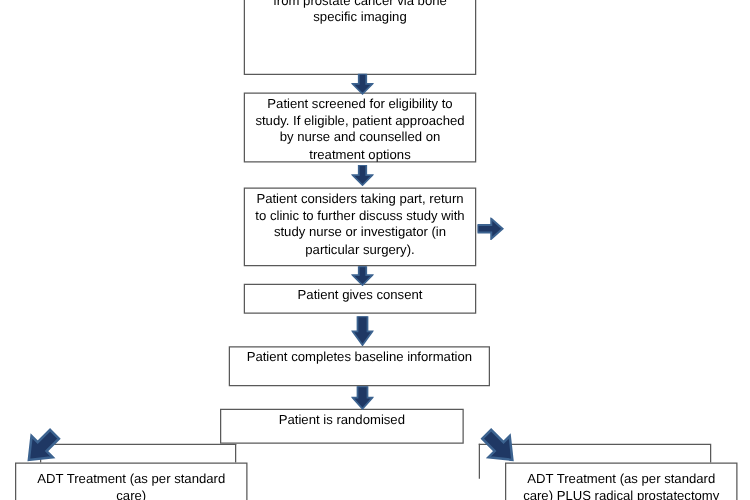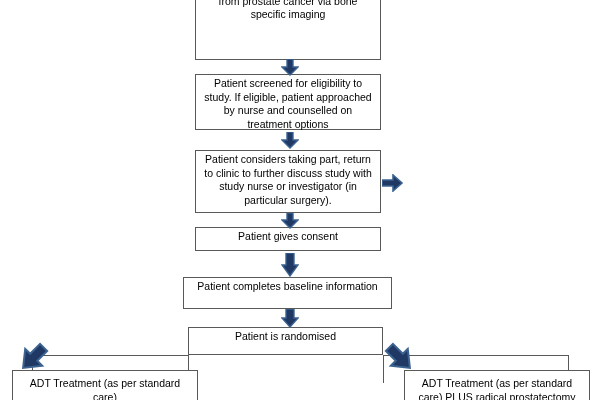--- a/index.html
+++ b/index.html
@@ -41,21 +41,21 @@
     display: block;
     white-space: pre-line;
   }
 
   
   #node-diagnosis      { left: 195px; top: -24px;  width: 186px; height: 84px;  align-items: flex-start; padding-top: 4px; }
   #node-screening      { left: 195px; top: 74px;   width: 186px; height: 56px;  }
   #node-considers      { left: 195px; top: 150px;  width: 186px; height: 63px;  }
   #node-consent        { left: 195px; top: 227px;  width: 186px; height: 24px;  }
   #node-baseline       { left: 183px; top: 277px;  width: 209px; height: 32px;  }
-  #node-randomised     { left: 188px; top: 327px;  width: 195px; height: 28px;  }
+  #node-randomised     { left: 176px; top: 327px;  width: 195px; height: 28px;  }
   #node-declines       { left: 404px; top: 170px;  width: 175px; height: 26px;  }
   #node-adt-left       { left: 12px;  top: 370px;  width: 186px; height: 32px;  align-items: flex-start; padding-top: 6px; }
   #node-adt-right      { left: 404px; top: 370px;  width: 186px; height: 36px;  align-items: flex-start; padding-top: 6px; }
 
   
   .line {
     position: absolute;
     background: #595959;
     z-index: 1;
   }

